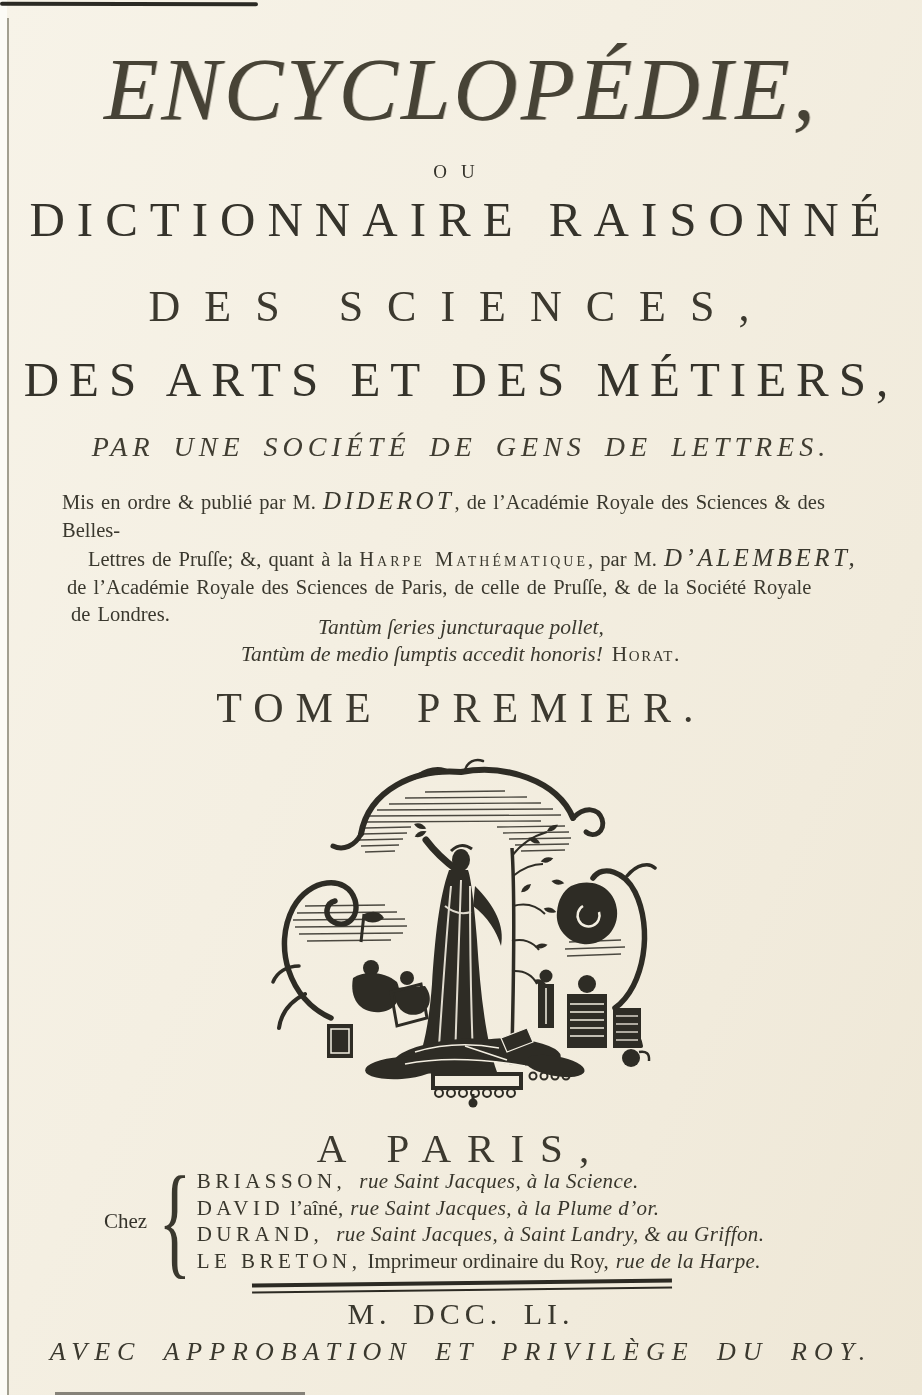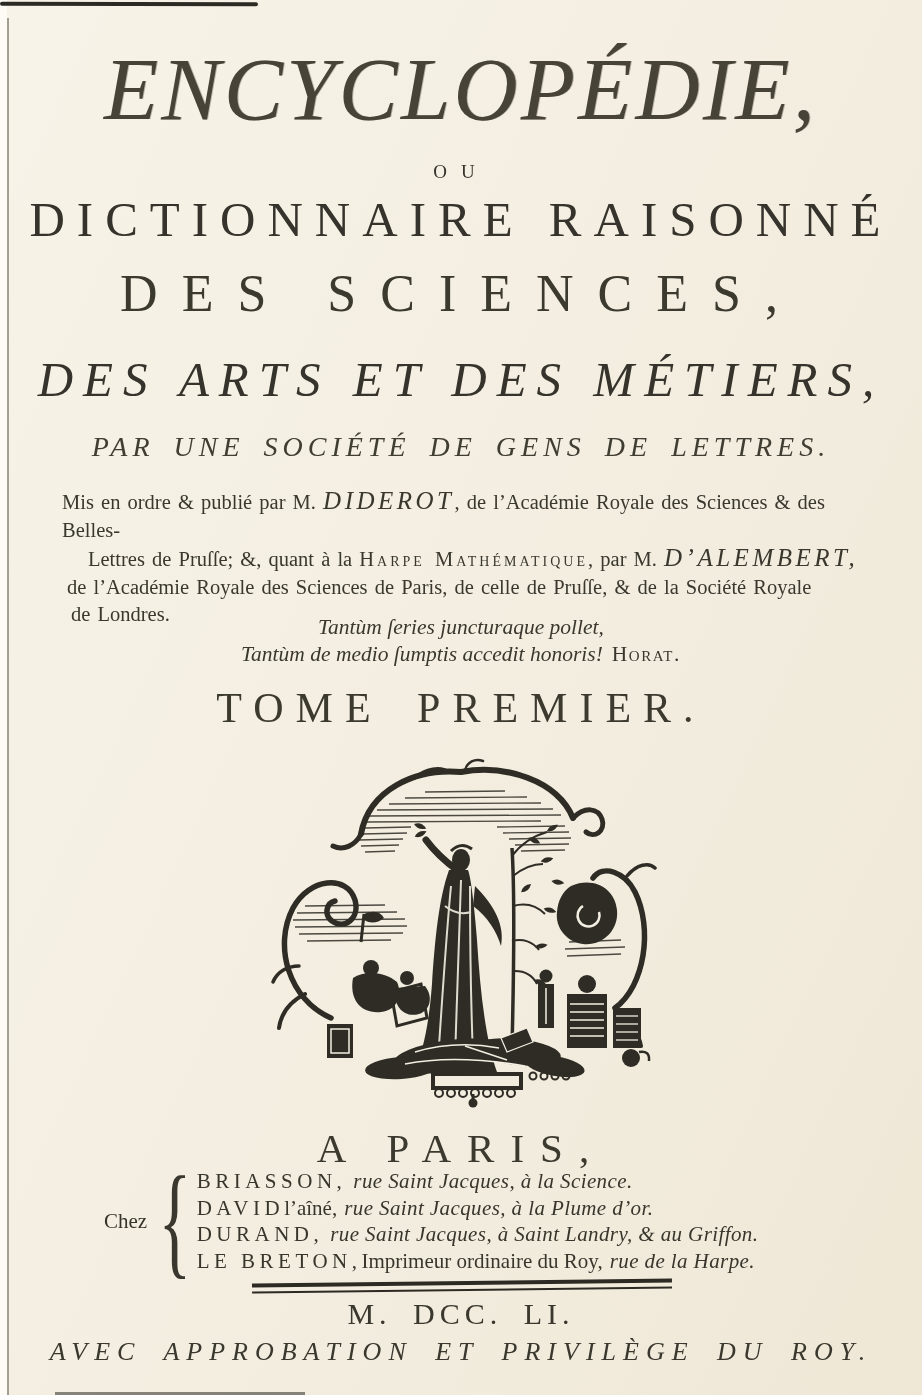--- a/index.html
+++ b/index.html
@@ -14,22 +14,22 @@
   
   .edge-left-strip{left:0;top:0;width:7px;height:1395px;background:#fcfbf6;}
   .edge-left-line{left:7px;top:18px;width:2px;height:1377px;background:#a29f90;}
   .edge-top-line{left:0;top:2px;width:258px;height:4px;background:#2b2a24;border-radius:2px;transform:rotate(.15deg);}
   .edge-bottom-smudge{left:55px;bottom:0;width:250px;height:3px;background:#2b2a24;opacity:.55;}
   
   .main-title{top:38px;font-style:italic;font-size:89px;letter-spacing:3px;color:#474336;
     text-shadow:1px 0 0 rgba(71,67,54,.35);}
   .ou-word{top:161px;font-size:19px;letter-spacing:14px;}
   .dict{top:191px;font-size:49px;letter-spacing:12px;}
-  .sciences{top:264px;font-size:52px;letter-spacing:24px;color:#3c392f;text-align:center;}
-  .arts{top:351px;font-size:49px;letter-spacing:10px;font-style:italic;}
+  .sciences{top:281px;font-size:44px;letter-spacing:24px;color:#3c392f;text-align:center;}
+  .arts{top:351px;font-size:49px;letter-spacing:10px;}
   .society{top:431px;font-size:28px;font-style:italic;letter-spacing:5px;word-spacing:7px;color:#403d32;}
   
   .editors{top:487px;left:62px;right:50px;font-size:20.5px;line-height:27.5px;word-spacing:2px;color:#3a382e;}
   .editors .ln2{padding-left:26px;}
   .editors .ln3{padding-left:5px;}
   .editors .ln4{padding-left:9px;}
   .big-ital{font-style:italic;font-size:25px;letter-spacing:3.5px;}
   .sc{font-variant:small-caps;letter-spacing:3px;}
   
   .quote{top:614px;font-style:italic;font-size:21.5px;line-height:27px;color:#3a382e;}
@@ -39,21 +39,21 @@
   .vignette{top:756px;left:265px;width:392px;height:352px;}
   
   .paris{top:1124px;font-size:41px;letter-spacing:16px;color:#3c392f;}
   .imprint{top:1168px;left:76px;display:flex;align-items:center;}
   .chez{font-size:21px;margin-right:4px;align-self:center;margin-left:28px;}
   .brace{font-size:124px;line-height:104px;font-weight:400;transform:scaleX(.55);transform-origin:center;
     margin:0 -8px 0 -6px;color:#3a382e;}
   .pub-col{display:flex;flex-direction:column;}
   .pub-line{font-size:21px;line-height:26.5px;white-space:nowrap;color:#38362c;}
   .pub-name{letter-spacing:4.5px;}
-  .pub-roman{}
+  .pub-roman{margin-left:6px;}
   .pub-detail{font-style:italic;margin-left:7px;letter-spacing:.4px;}
   
   .double-rule{top:1281px;left:252px;width:420px;transform:rotate(-.7deg);}
   .double-rule .r1{height:3.5px;background:#2c2a23;}
   .double-rule .r2{height:2px;background:#2c2a23;margin-top:4px;}
   .date{top:1297px;font-size:30px;letter-spacing:5px;word-spacing:9px;color:#3a382e;}
   .privilege{top:1337px;font-size:26px;font-style:italic;letter-spacing:7px;word-spacing:9px;color:#3a382e;}
 </style>
 </head>
 <body>

